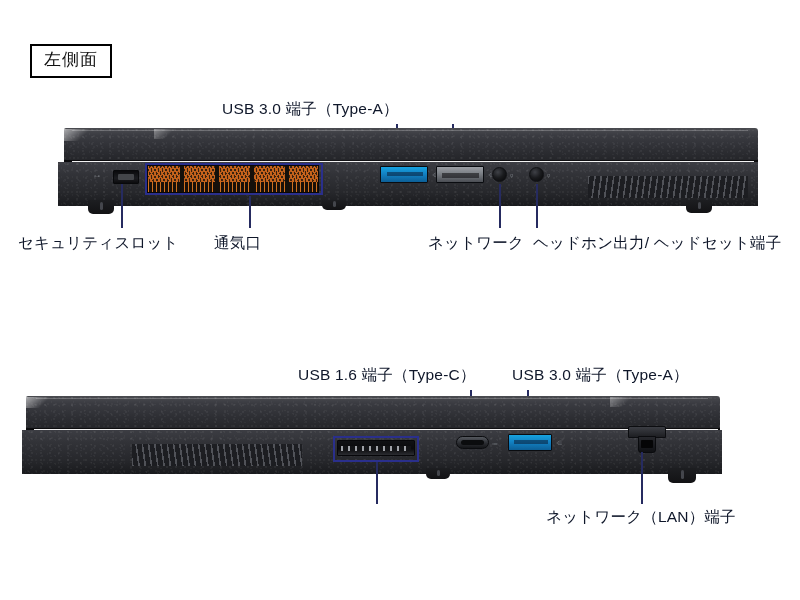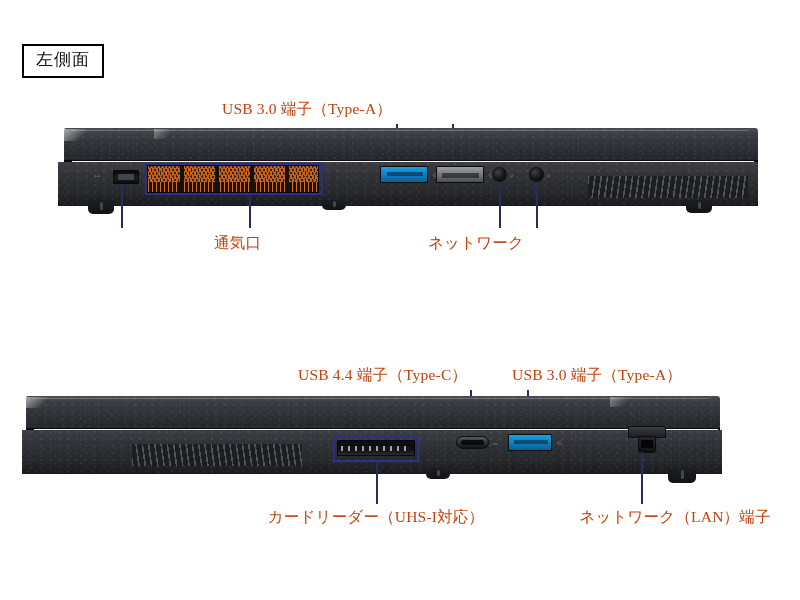--- a/index.html
+++ b/index.html
@@ -32,25 +32,24 @@
     letter-spacing: 1px;
     padding: 4px 12px 6px 12px;
     line-height: 1.15;
     white-space: nowrap;
   }
 
   
   .label {
     position: absolute;
     font-size: 15.5px;
-    color: #c2410c;
+    color: #0f172a;
     white-space: nowrap;
     line-height: 1.1;
     letter-spacing: 0.2px;
-    font-family: Liberation Serif, serif;
   }
   .label.center { transform: translateX(-50%); }
 
   
   .leader {
     position: absolute;
     background: #262b60;
     width: 1.5px;
   }
 
@@ -317,21 +316,21 @@
     position: absolute;
     background: rgba(255,255,255,.22);
     height: 1px;
   }
 </style>
 </head>
 <body>
 
 <div class="stage">
 
-  <div class="section-box" style="left:22px; top:44px;text-align:right;">左側面</div>
+  <div class="section-box" style="left:30px; top:44px;text-align:right;">左側面</div>
 
   <div class="label" style="left:222px; top:100px;">USB 3.0 端子（Type-A）</div>
 
   <div class="leader" style="left:396px; top:124px; height:37px;"></div>
   <div class="leader" style="left:452px; top:124px; height:37px;"></div>
 
   <div class="laptop" style="left:58px; top:128px; width:700px; height:96px;">
 
     <div class="lid" style="left:6px; top:0px; width:694px; height:34px;">
       <div class="speckle"></div>
@@ -378,25 +377,27 @@
     <div class="foot" style="left:628px; top:72px; width:26px; height:13px;"></div>
   </div>
 
   <div class="hilite" style="left:145px; top:163px; width:178px; height:32px;"></div>
 
   <div class="leader" style="left:121px; top:184px; height:44px;"></div>
   <div class="leader" style="left:249px; top:196px; height:32px;"></div>
   <div class="leader" style="left:499px; top:184px; height:44px;"></div>
   <div class="leader" style="left:536px; top:184px; height:44px;"></div>
 
+  <div class="label" style="left:18px; top:234px;">セキュリティスロット</div>
   <div class="label" style="left:214px; top:234px;">通気口</div>
   <div class="label" style="left:428px; top:234px;">ネットワーク</div>
-
-
-  <div class="label" style="left:298px; top:366px;">USB 4.4 端子（Type-C）</div>
+  <div class="label" style="left:533px; top:234px;">ヘッドホン出力/ ヘッドセット端子</div>
+
+
+  <div class="label" style="left:298px; top:366px;">USB 1.6 端子（Type-C）</div>
   <div class="label" style="left:512px; top:366px;">USB 3.0 端子（Type-A）</div>
 
   <div class="leader" style="left:470px; top:390px; height:40px;"></div>
   <div class="leader" style="left:527px; top:390px; height:38px;"></div>
 
   <div class="laptop" style="left:22px; top:396px; width:700px; height:96px;">
 
     <div class="lid" style="left:4px; top:0px; width:694px; height:34px;">
       <div class="speckle"></div>
       <div class="edge-line" style="left:10px; top:2px; width:672px;"></div>
@@ -430,16 +431,15 @@
 
     <div class="foot" style="left:404px; top:72px; width:24px; height:11px;"></div>
     <div class="foot" style="left:646px; top:72px; width:28px; height:15px;"></div>
   </div>
 
   <div class="hilite" style="left:333px; top:436px; width:86px; height:26px;"></div>
 
   <div class="leader" style="left:376px; top:462px; height:42px;"></div>
   <div class="leader" style="left:641px; top:452px; height:52px;"></div>
 
-  <div class="label center" style="left:376px; top:508px;">カードリーダー（UHS-I対応）</div>
-  <div class="label center" style="left:641px; top:508px;margin-left:34px;">ネットワーク（LAN）端子</div>
+  <div class="label center" style="left:641px; top:508px;">ネットワーク（LAN）端子</div>
 
 </div>
 
 </body></html>

